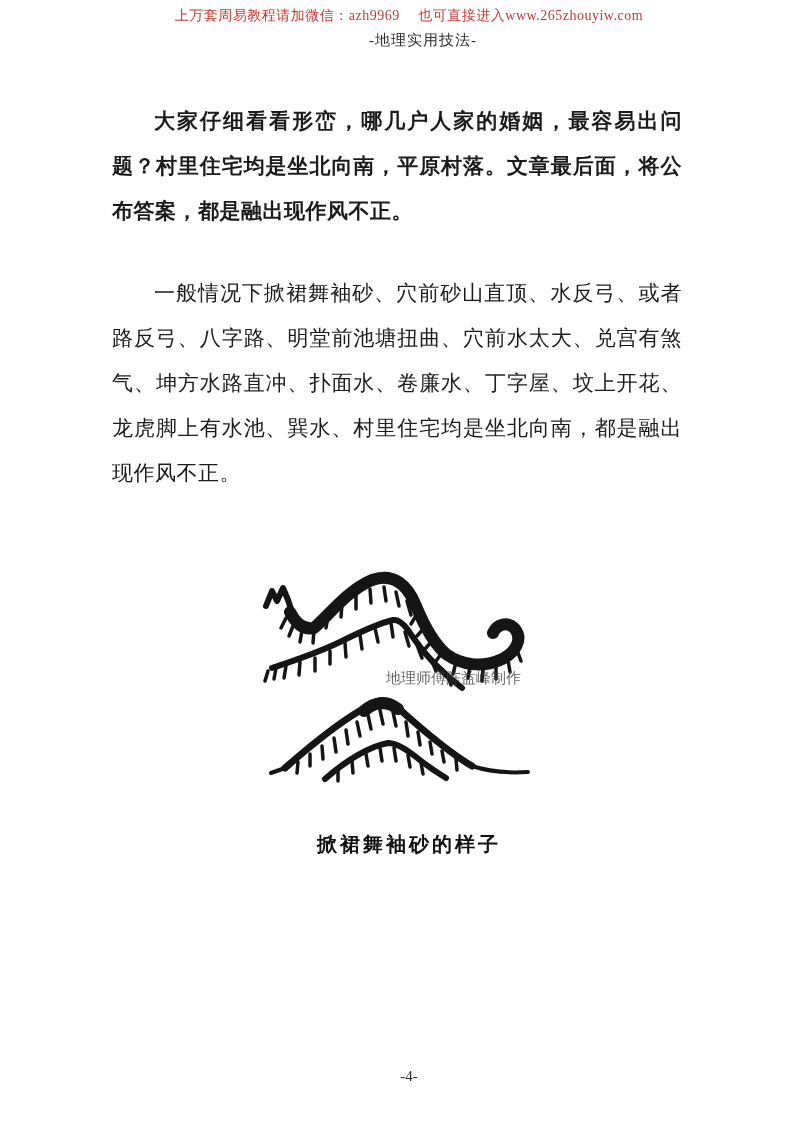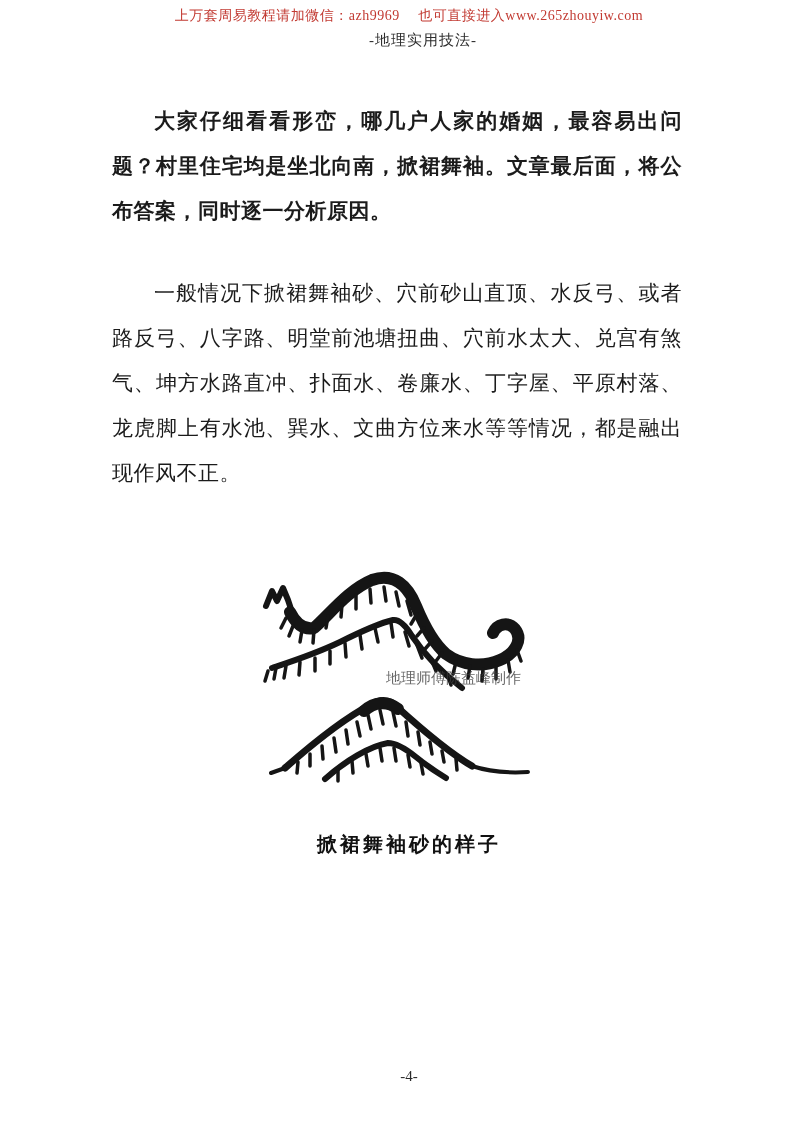--- a/index.html
+++ b/index.html
@@ -82,22 +82,22 @@
 </style>
 </head>
 <body>
 
 <div class="page">
 
   <div class="header-promo">上万套周易教程请加微信：azh9969　 也可直接进入www.265zhouyiw.com</div>
   <div class="header-subtitle">-地理实用技法-</div>
 
   <div class="content">
-    <p class="p-bold">大家仔细看看形峦，哪几户人家的婚姻，最容易出问题？村里住宅均是坐北向南，掀裙舞袖。文章最后面，将公布答案，同时逐一分析原因。</p>
-    <p class="p2">一般情况下掀裙舞袖砂、穴前砂山直顶、水反弓、或者路反弓、八字路、明堂前池塘扭曲、穴前水太大、兑宫有煞气、坤方水路直冲、扑面水、卷廉水、丁字屋、平原村落、龙虎脚上有水池、巽水、文曲方位来水等等情况，都是融出现作风不正。</p>
+    <p class="p-bold">大家仔细看看形峦，哪几户人家的婚姻，最容易出问题？村里住宅均是坐北向南，平原村落。文章最后面，将公布答案，都是融出现作风不正。</p>
+    <p class="p2">一般情况下掀裙舞袖砂、穴前砂山直顶、水反弓、或者路反弓、八字路、明堂前池塘扭曲、穴前水太大、兑宫有煞气、坤方水路直冲、扑面水、卷廉水、丁字屋、坟上开花、龙虎脚上有水池、巽水、村里住宅均是坐北向南，都是融出现作风不正。</p>
   </div>
 
 
 
   <svg class="sketch" width="280" height="240" viewBox="0 0 280 240" fill="none" stroke="#151515" stroke-linecap="round" stroke-linejoin="round">
 
     <g>
       <path stroke-width="6" d="M6,40 L12,25 L17,35 L23,22 L28,34 L32,46"></path>
     </g>
 

